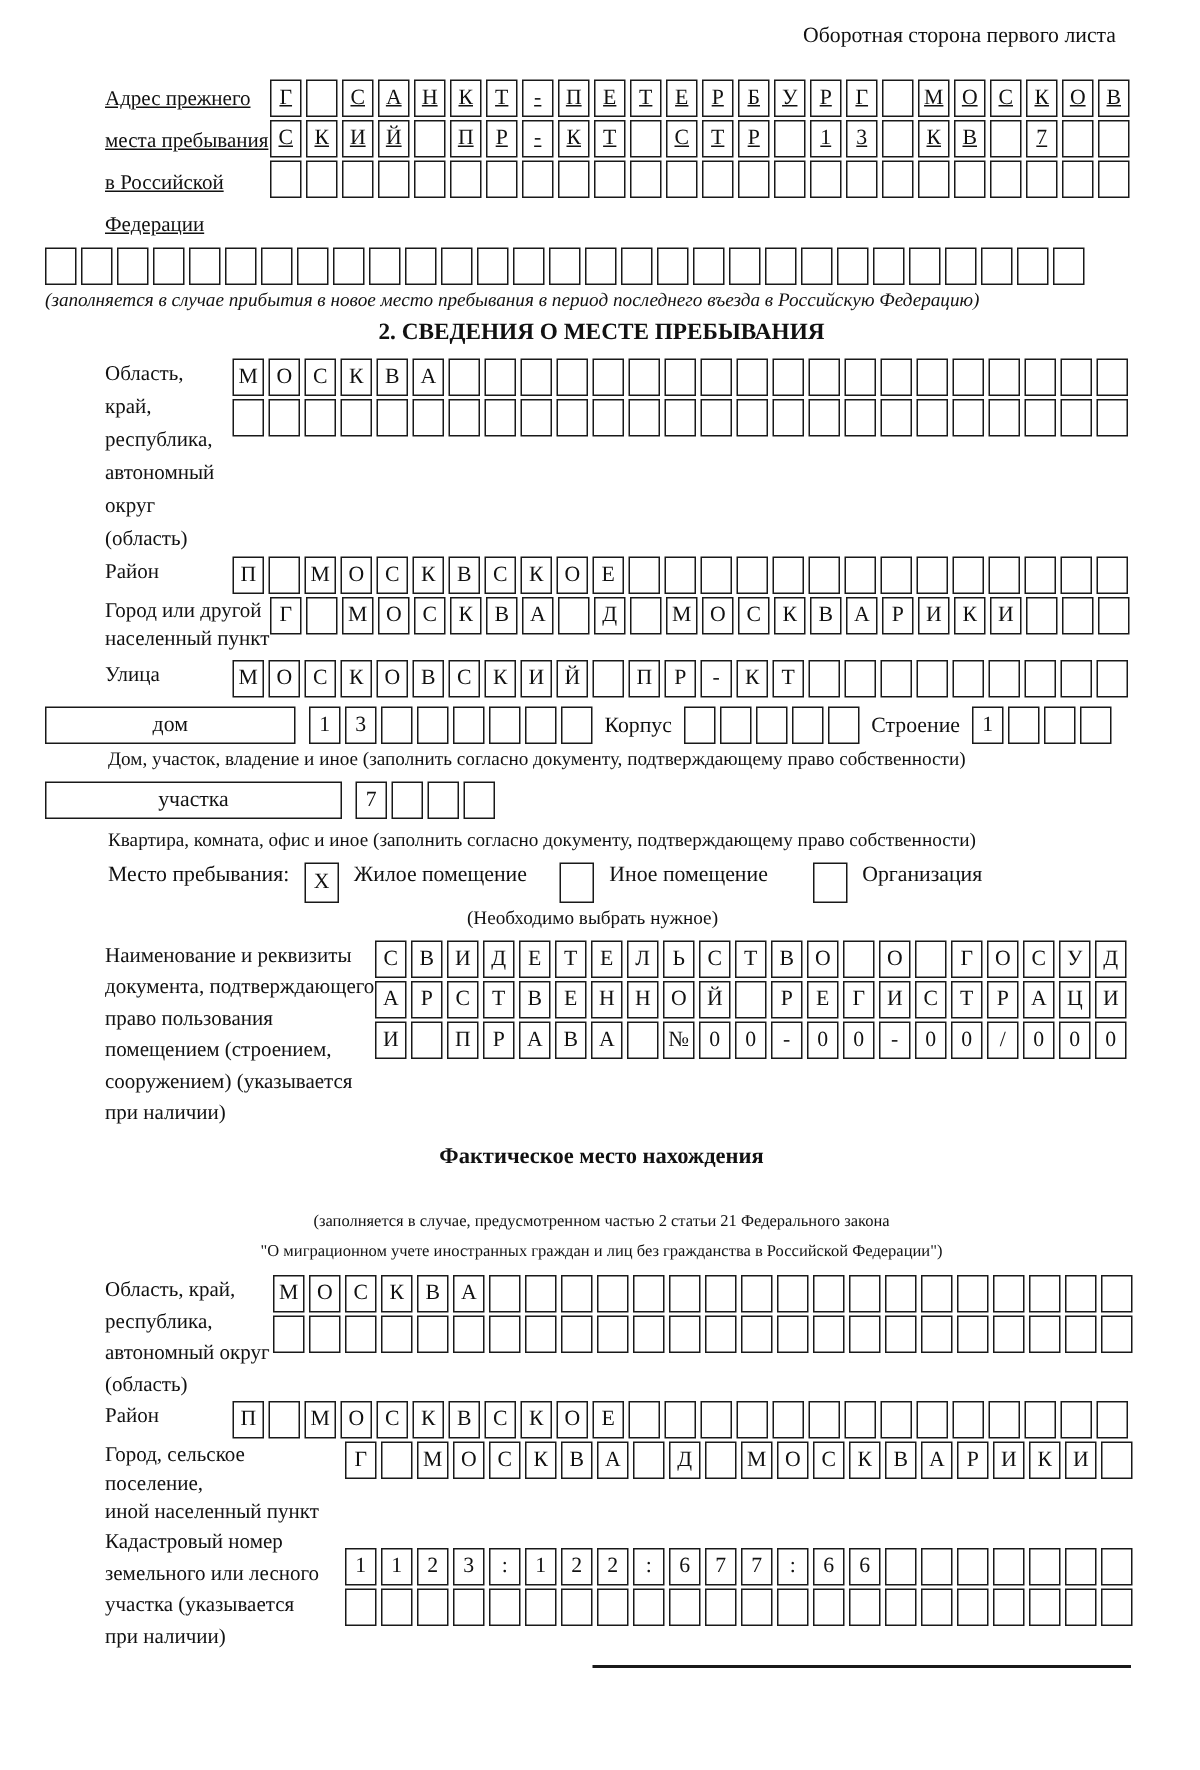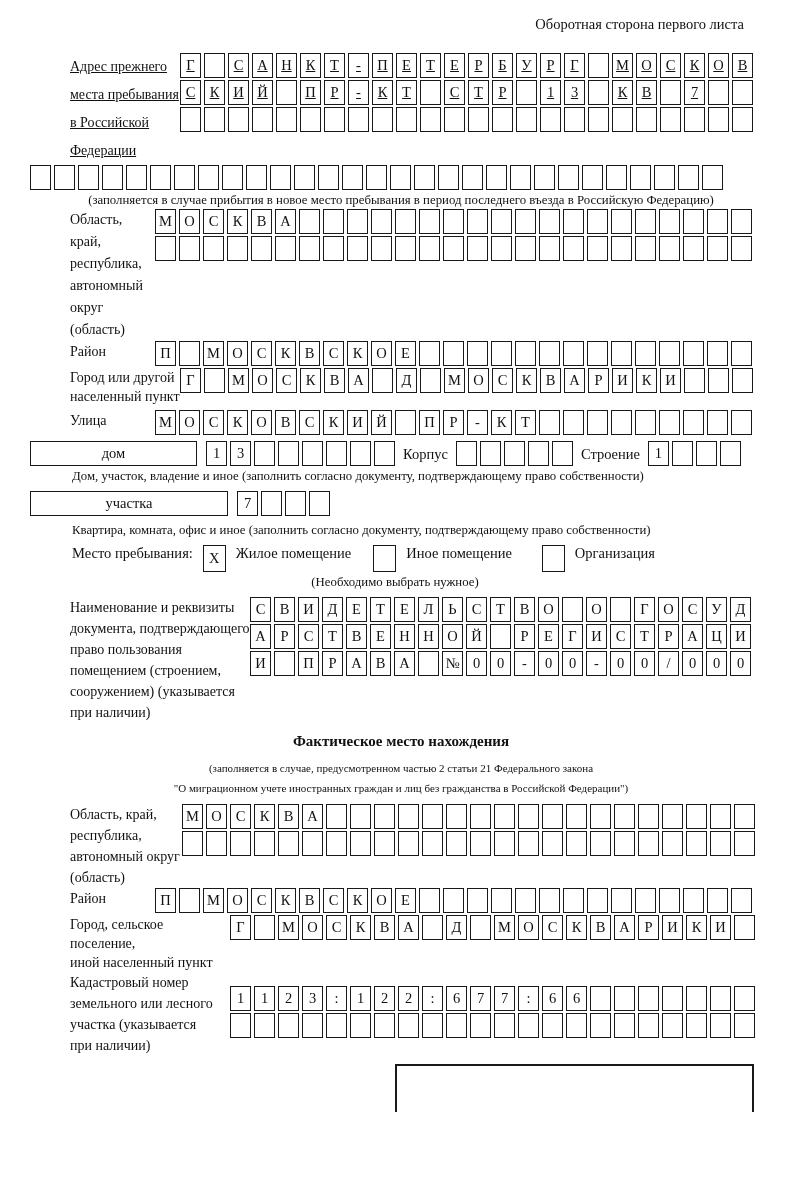--- a/index.html
+++ b/index.html
@@ -51,24 +51,24 @@
     height:23px;
     display:flex;align-items:center;justify-content:center;
     font-size:14.5px;
     flex:none;
     margin-right:9px;
   }
   .dom-box{width:165px;}
   .kv-box{width:196px;}
   .inline-lbl{font-size:14.5px;line-height:26px;margin:0 8px;flex:none;}
   .note{font-size:12.8px;line-height:17px;}
-  .center{text-align:center;}
+  .center{text-align:left;font-style:italic;}
   .indent{padding-left:42px;}
   .sec-title{font-weight:bold;font-size:15.5px;text-align:center;margin:4px 0 8px 0;}
-  .fact-title{font-weight:bold;font-size:15px;text-align:center;margin:10px 0 8px 0;}
+  .fact-title{font-weight:bold;font-size:15px;text-align:center;margin:10px 0 24px 0;}
   .fact-note{font-size:11px;line-height:20px;text-align:center;}
   .stay-row{display:flex;margin-top:6px;padding-left:42px;font-size:14.5px;}
   .stay-row .boxrow{margin:0 10px;}
   .stamp-box{
     border:2px solid #191919;
     width:355px;height:173px;
     margin:8px 0 4px 365px;
     background:#fff;
   }
   .mt4{margin-top:4px;}
@@ -194,20 +194,21 @@
       <span class="cell"></span>
       <span class="cell"></span>
       <span class="cell"></span>
       <span class="cell"></span>
       <span class="cell"></span>
       <span class="cell"></span>
       <span class="cell"></span>
     </div>
   <div class="note center">(заполняется в случае прибытия в новое место пребывания в период последнего въезда в Российскую Федерацию)</div>
 
+  <div class="sec-title">2. СВЕДЕНИЯ О МЕСТЕ ПРЕБЫВАНИЯ</div>
 
   <div class="grid region-grid">
     <div class="lbl region-lbl">Область, край,
 республика,
 автономный
 округ (область)</div>
     <div>
       <div class="boxrow">
           <span class="cell">М</span>
           <span class="cell">О</span>

